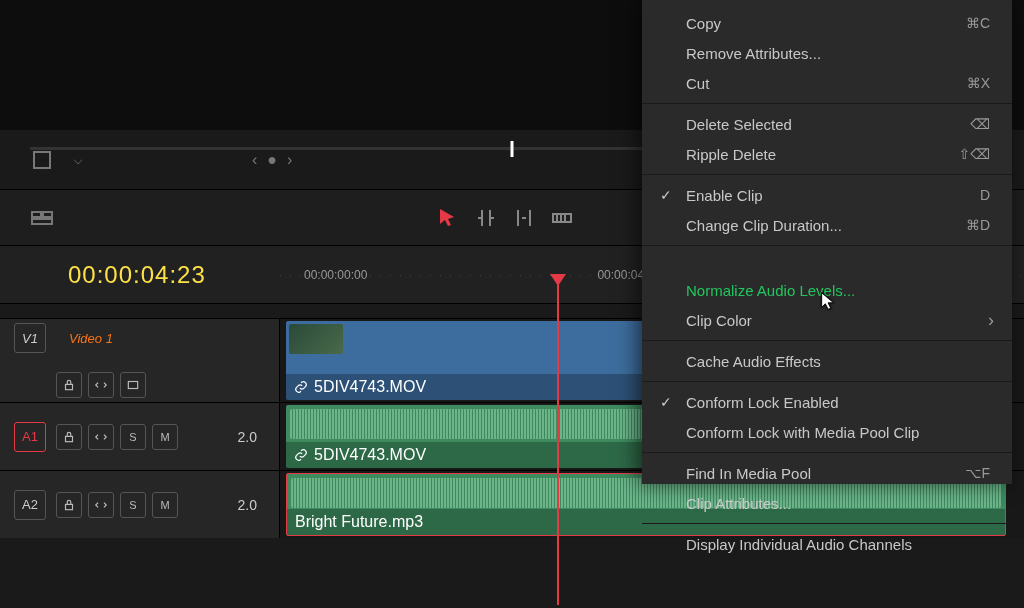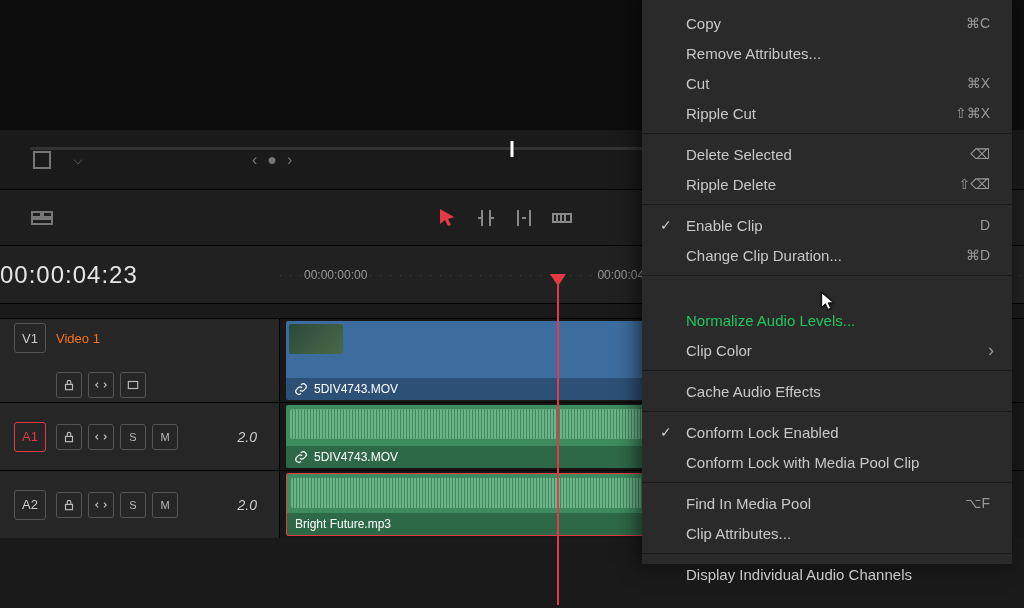--- a/index.html
+++ b/index.html
@@ -11,49 +11,49 @@
   
   .toolbar-row { display: flex; align-items: center; height: 60px; padding: 0 30px; background: #1a1a1a; gap: 12px; border-bottom: 1px solid #000;}
   .tool-icon { width: 24px; height: 24px; display:flex; align-items:center; justify-content:center; color:#777; }
   .nav-dots { display:flex; align-items:center; gap:10px; margin-left: 150px; color:#777;}
   
   .edit-toolbar { display:flex; align-items:center; height: 56px; padding: 0 30px; background:#1e1e1e; gap: 20px; border-bottom:1px solid #000;}
   .arrow-cursor { color: #e63946; }
   .edit-tools-right { margin-left: auto; display:flex; gap: 14px; margin-right: 420px;}
   
   .timeline-header { display:flex; height: 58px; background:#212121; border-bottom:1px solid #000;}
-  .timecode-display { width: 280px; display:flex; align-items:center; font-size: 24px; color:#e5e5e5; font-weight: 400; letter-spacing: 1px;}
+  .timecode-display { width: 280px; display:flex; align-items:center; padding-left: 68px; font-size: 24px; color:#fde047; font-weight: 400; letter-spacing: 1px;}
   .playhead-marker { position:absolute; left:550px; top:274px; width:0; height:0; border-left:8px solid transparent; border-right:8px solid transparent; border-top:12px solid #e63946;}
   .playhead-line { position:absolute; left:557px; top:285px; width:2px; height:320px; background:#e63946; z-index:5;}
   .ruler { flex:1; display:flex; align-items:center; padding-left: 24px; gap: 230px; font-size:12px; color:#999; position:relative;}
   .ruler::before { content:""; position:absolute; left:0; right:0; top:50%; height:1px; background: repeating-linear-gradient(to right, #444 0 1px, transparent 1px 10px);}
   
   .track { display:flex; height: 66px; background:#212121; border-top:1px solid #000;}
   .track.audio { height: 68px; }
   .track-head { width: 280px; display:flex; align-items:center; padding: 0 14px; gap: 10px; font-size: 13px; background:#262626; border-right:1px solid #000;}
   .track-label { width: 32px; height: 30px; display:flex; align-items:center; justify-content:center; border:1px solid #555; border-radius:3px; font-size:13px; color:#ccc;}
   .track-label.active { border-color:#e63946; color:#e63946;}
   .track-name { color:#f97316; }
   .track-btns { display:flex; gap:6px; }
   .tbtn { width:26px; height:26px; border:1px solid #555; border-radius:3px; display:flex; align-items:center; justify-content:center; font-size:11px; color:#bbb; background:transparent;}
   .tbtn svg { width:14px; height:14px; }
-  .pan { color:#ccc; font-size:14px; margin-left:auto; margin-right:8px;font-style:italic;}
+  .pan { color:#ccc; font-size:14px; margin-left:auto; margin-right:8px;}
   
   .track-body { flex:1; position:relative; background:#181818;}
-  .clip { position:absolute; top:2px; bottom:2px; border-radius:2px; display:flex; flex-direction:column; justify-content:flex-end; padding:4px 8px; font-size:12px; color:#fff; overflow:hidden;}
+  .clip { position:absolute; top:2px; bottom:2px; border-radius:2px; display:flex; flex-direction:column; justify-content:flex-end; padding:4px 8px; font-size:16px; color:#fff; overflow:hidden;}
   .clip.video { background:#3d6d9e; }
   .clip.video .thumb { position:absolute; top:3px; left:3px; width:54px; height:30px; background:linear-gradient(135deg,#2a4a3a,#4a6a4a); border-radius:2px;}
   .clip.audio1 { background:#3d8b5f; }
   .clip.audio2 { background:#3d8b5f; border:1px solid #e63946;}
   .wave { position:absolute; top:4px; left:4px; right:4px; height:30px; background: repeating-linear-gradient(to right, rgba(200,255,220,0.5) 0 2px, transparent 2px 3px); opacity:0.7; border-radius:2px;}
   .clip-label { display:flex; align-items:center; gap:6px; background:rgba(0,0,0,0.25); margin:-4px -8px; padding:4px 8px;}
   .link-icon { width:14px; height:14px; }
   
   
-  .ctx { position:absolute; right:12px; top:0; width:370px; height:564px; background:#2a2a2a; box-shadow:-4px 0 20px rgba(0,0,0,0.6); z-index:20; padding: 8px 0; font-size:15px;}
+  .ctx { position:absolute; right:12px; top:0; width:370px; height:484px; background:#2a2a2a; box-shadow:-4px 0 20px rgba(0,0,0,0.6); z-index:20; padding: 8px 0; font-size:15px;}
   .ctx-item { display:flex; align-items:center; height:30px; padding: 0 22px 0 44px; color:#c8c8c8; position:relative;}
   .ctx-shortcut { margin-left:auto; color:#999; font-size:14px;}
   .ctx-sep { height:1px; background:#1a1a1a; margin:5px 0;}
   .ctx-check::before { content:"✓"; position:absolute; left:18px; color:#ccc; font-size:14px;}
   .ctx-arrow::after { content:"›"; position:absolute; right:18px; color:#999; font-size:18px;}
   .ctx-item.highlight { color:#22c55e;margin-top:29px; }
   
   .cursor { position:absolute; left:818px; top:290px; z-index:30; color:#fff; font-size:20px;}
   .cursor svg { filter: drop-shadow(0 0 1px #000);}
 </style>
@@ -119,21 +119,21 @@
     <span>00:00:00:00</span>
     <span>00:00:04:00</span>
   </div>
 </div>
 
 <div class="playhead-marker"></div>
 <div class="playhead-line"></div>
 
 <div class="track" style="margin-top:14px; height:84px;">
   <div class="track-head" style="flex-wrap:wrap;">
-    <div style="display:flex; width:100%; align-items:center; gap:10px;">
+    <div style="display:flex; width:100%; align-items:center; gap:23px;font-style:italic;">
       <div class="track-label">V1</div>
       <span class="track-name">Video 1</span>
     </div>
     <div class="track-btns" style="margin-left:42px;">
       <div class="tbtn">
           <svg viewBox="0 0 24 24" fill="none" stroke="currentColor" stroke-width="2">
             <rect x="6" y="11" width="12" height="9"></rect>
             <path d="M9 11V7a3 3 0 016 0v4"></path>
           </svg>
         </div>
@@ -230,24 +230,20 @@
       <span>Copy</span>
       <span class="ctx-shortcut">⌘C</span>
     </div>
   <div class="ctx-item">
       <span>Remove Attributes...</span>
     </div>
   <div class="ctx-item">
       <span>Cut</span>
       <span class="ctx-shortcut">⌘X</span>
     </div>
-  <div class="ctx-item">
-      <span>Ripple Cut</span>
-      <span class="ctx-shortcut">⇧⌘X</span>
-    </div>
   <div class="ctx-sep"></div>
   <div class="ctx-item">
       <span>Delete Selected</span>
       <span class="ctx-shortcut">⌫</span>
     </div>
   <div class="ctx-item">
       <span>Ripple Delete</span>
       <span class="ctx-shortcut">⇧⌫</span>
     </div>
   <div class="ctx-sep"></div>

